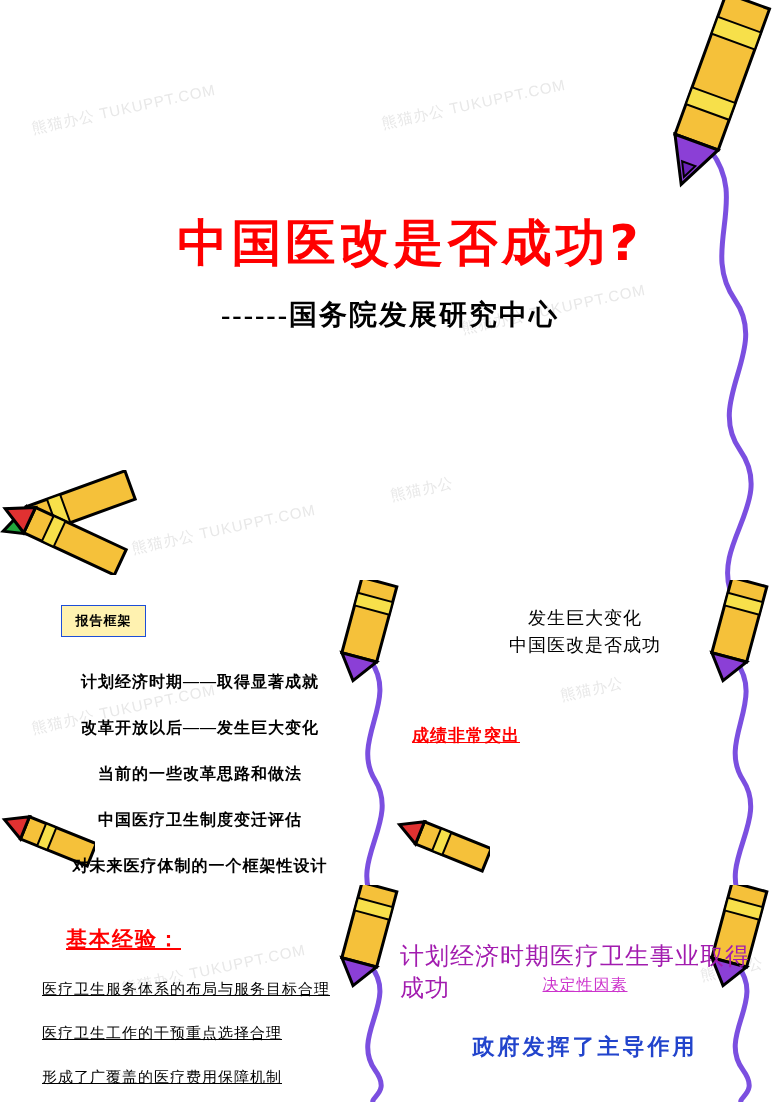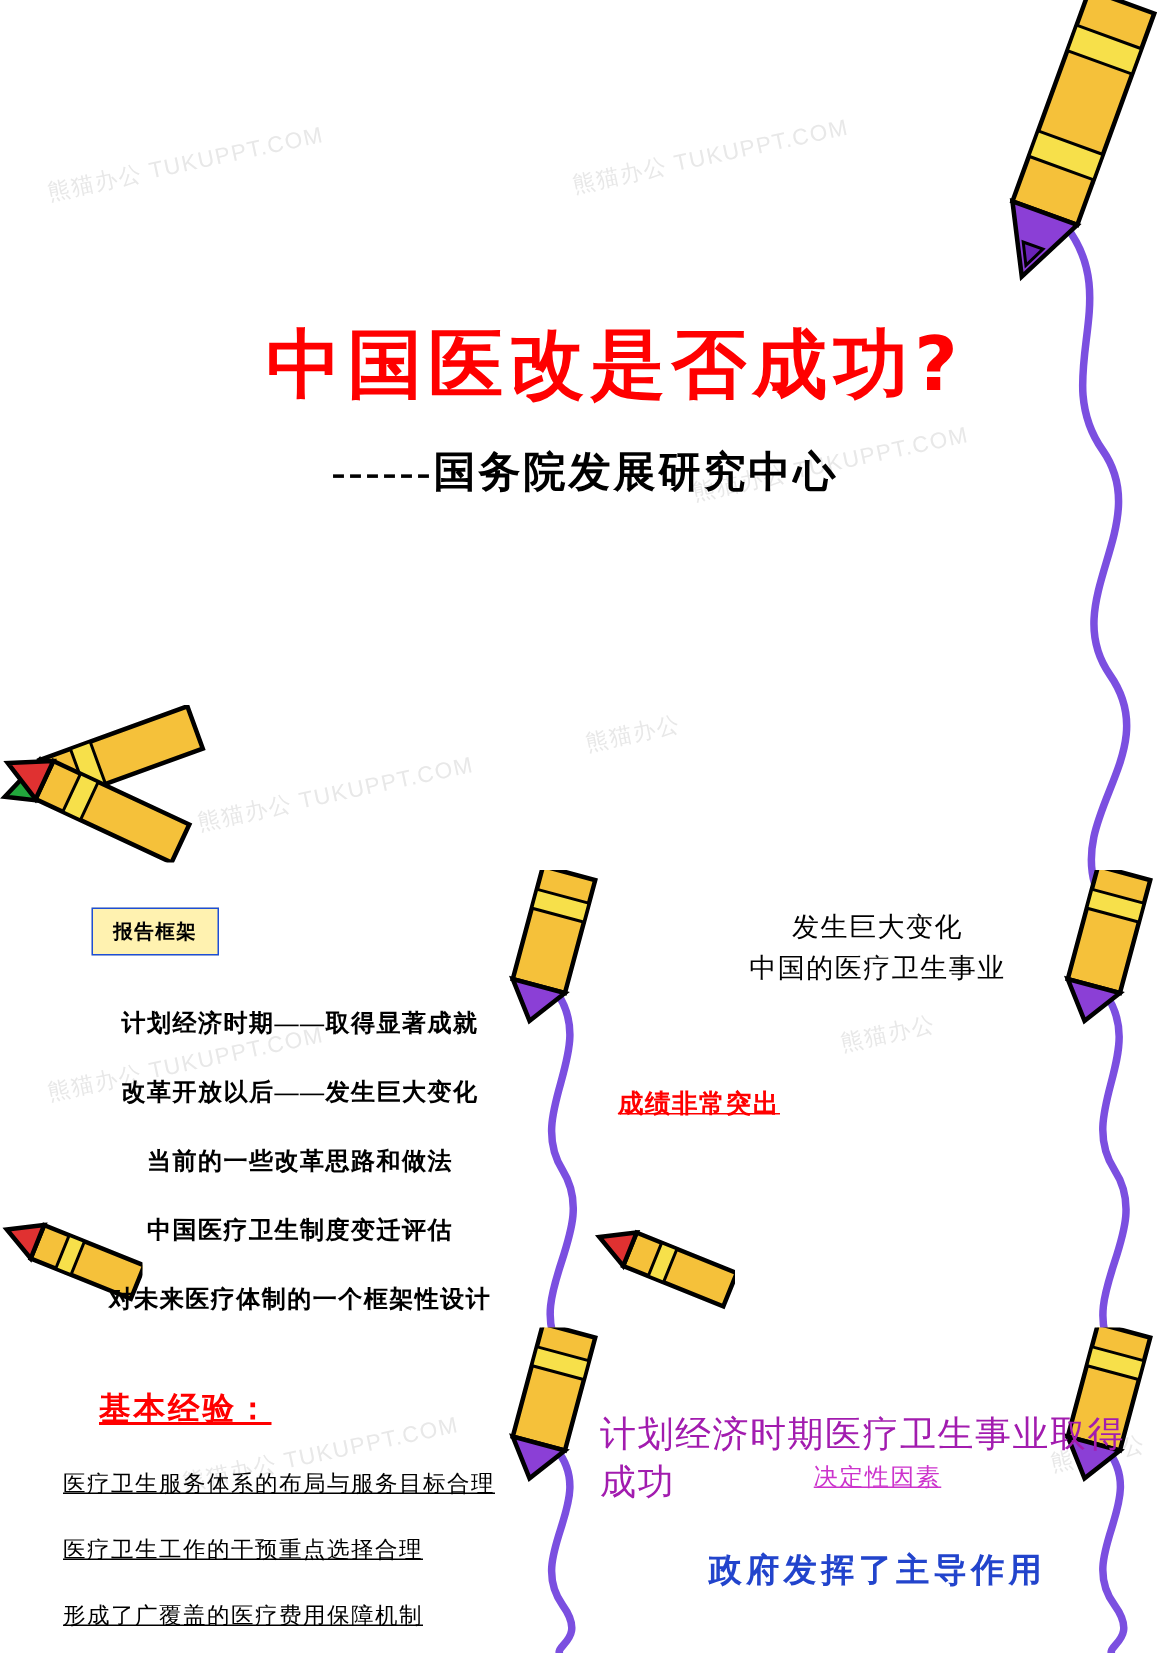--- a/index.html
+++ b/index.html
@@ -300,21 +300,21 @@
   <div class="frame-list">
     <div>计划经济时期——取得显著成就</div>
     <div>改革开放以后——发生巨大变化</div>
     <div>当前的一些改革思路和做法</div>
     <div>中国医疗卫生制度变迁评估</div>
     <div>对未来医疗体制的一个框架性设计</div>
   </div>
 
   <div class="rc1-head">
     <div>发生巨大变化</div>
-    <div>中国的医疗卫生事业</div>
+    <div>中国医改是否成功</div>
   </div>
   <div class="rc1-red">成绩非常突出</div>
 
   <div class="bl-title">基本经验：</div>
   <div class="bl-list">
     <div>医疗卫生服务体系的布局与服务目标合理</div>
     <div>医疗卫生工作的干预重点选择合理</div>
     <div>形成了广覆盖的医疗费用保障机制</div>
   </div>
 

